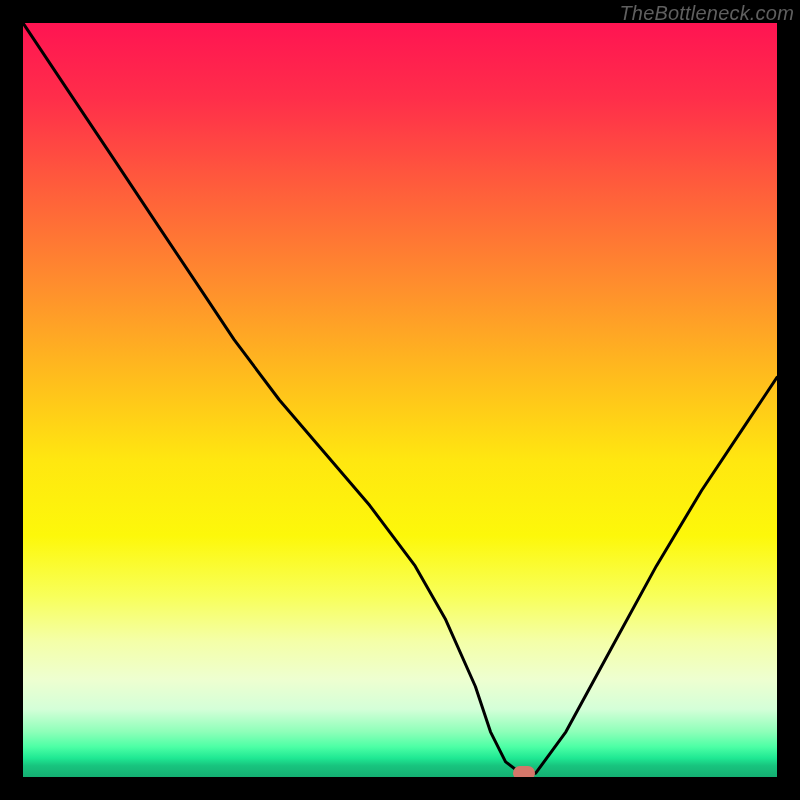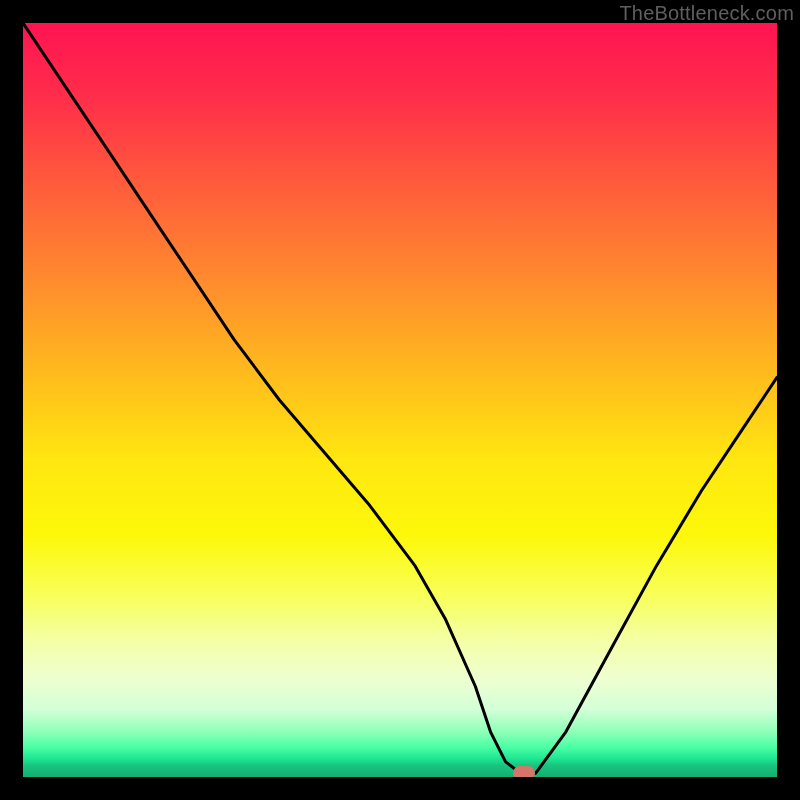--- a/index.html
+++ b/index.html
@@ -11,20 +11,21 @@
     overflow: hidden;
     font-family: Arial, Helvetica, sans-serif;
   }
   .frame {
     position: absolute;
     left: 0;
     top: 0;
     width: 800px;
     height: 800px;
     background: #000;
+    font-style: italic;
   }
   .plot {
     position: absolute;
     left: 23px;
     top: 23px;
     width: 754px;
     height: 754px;
     overflow: hidden;
   }
   .gradient {

